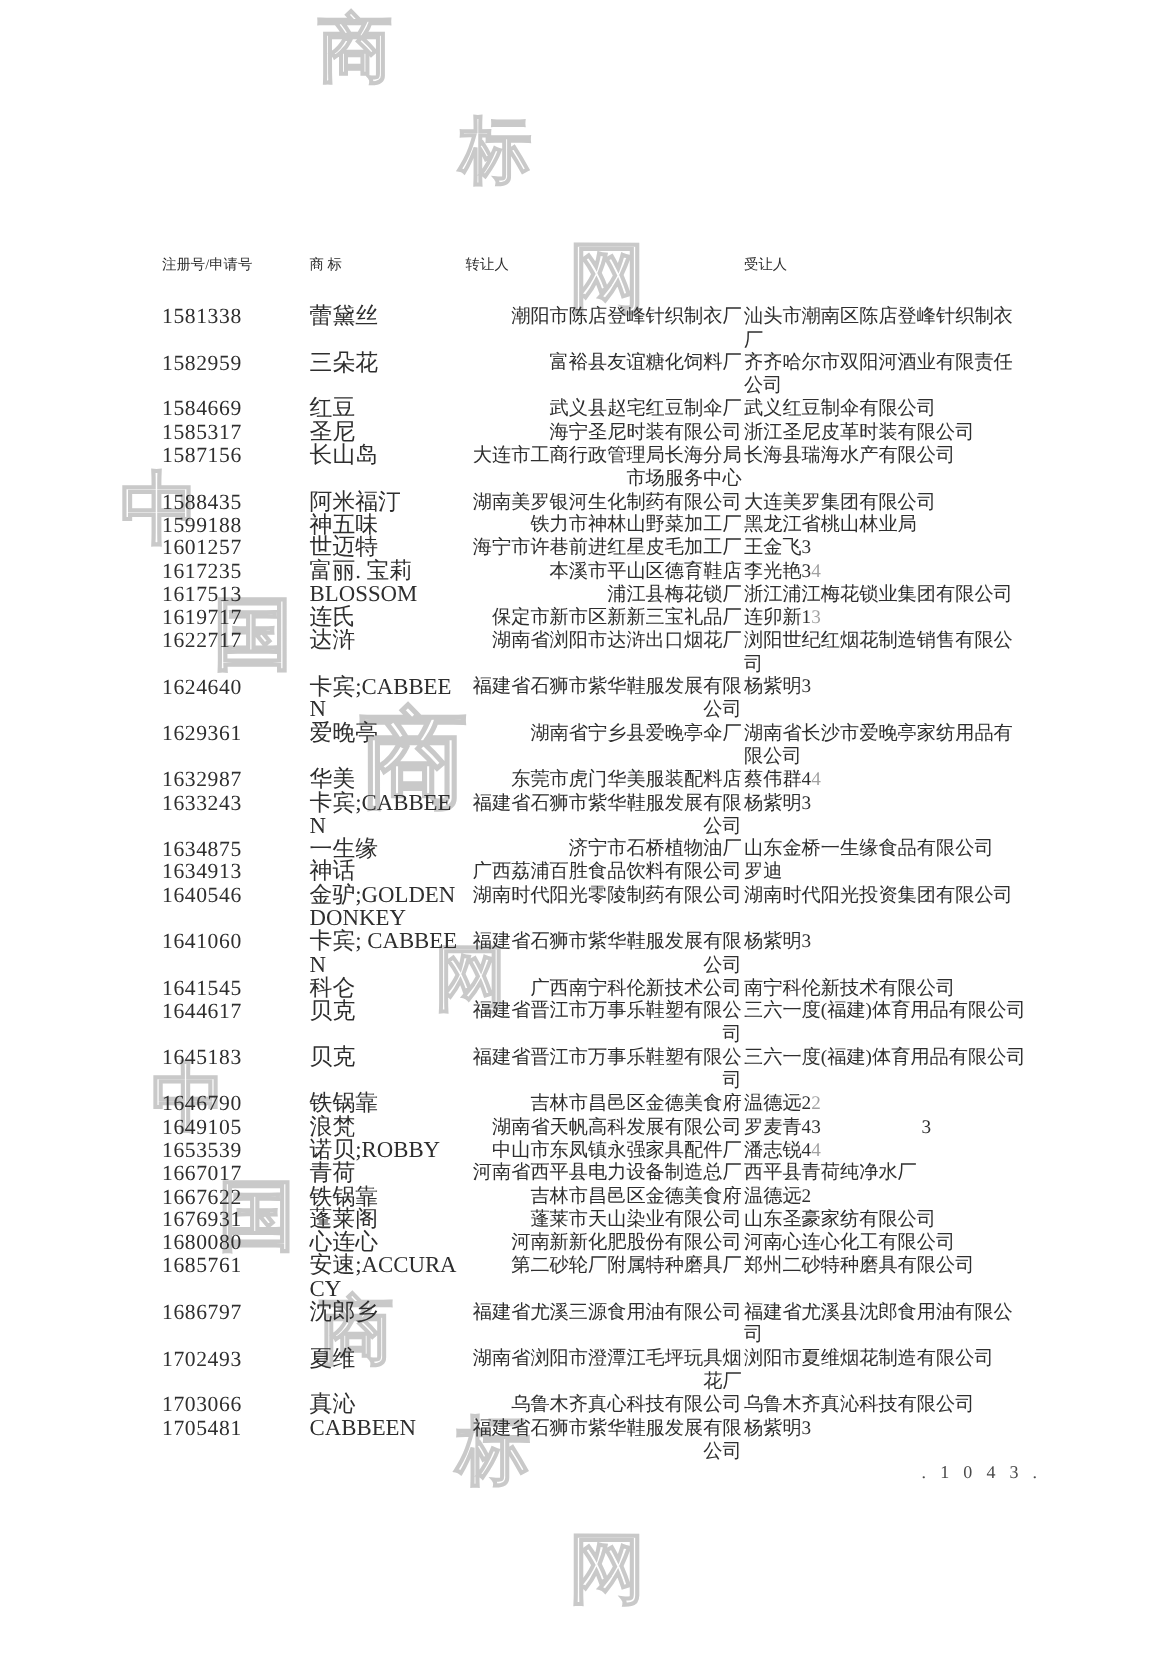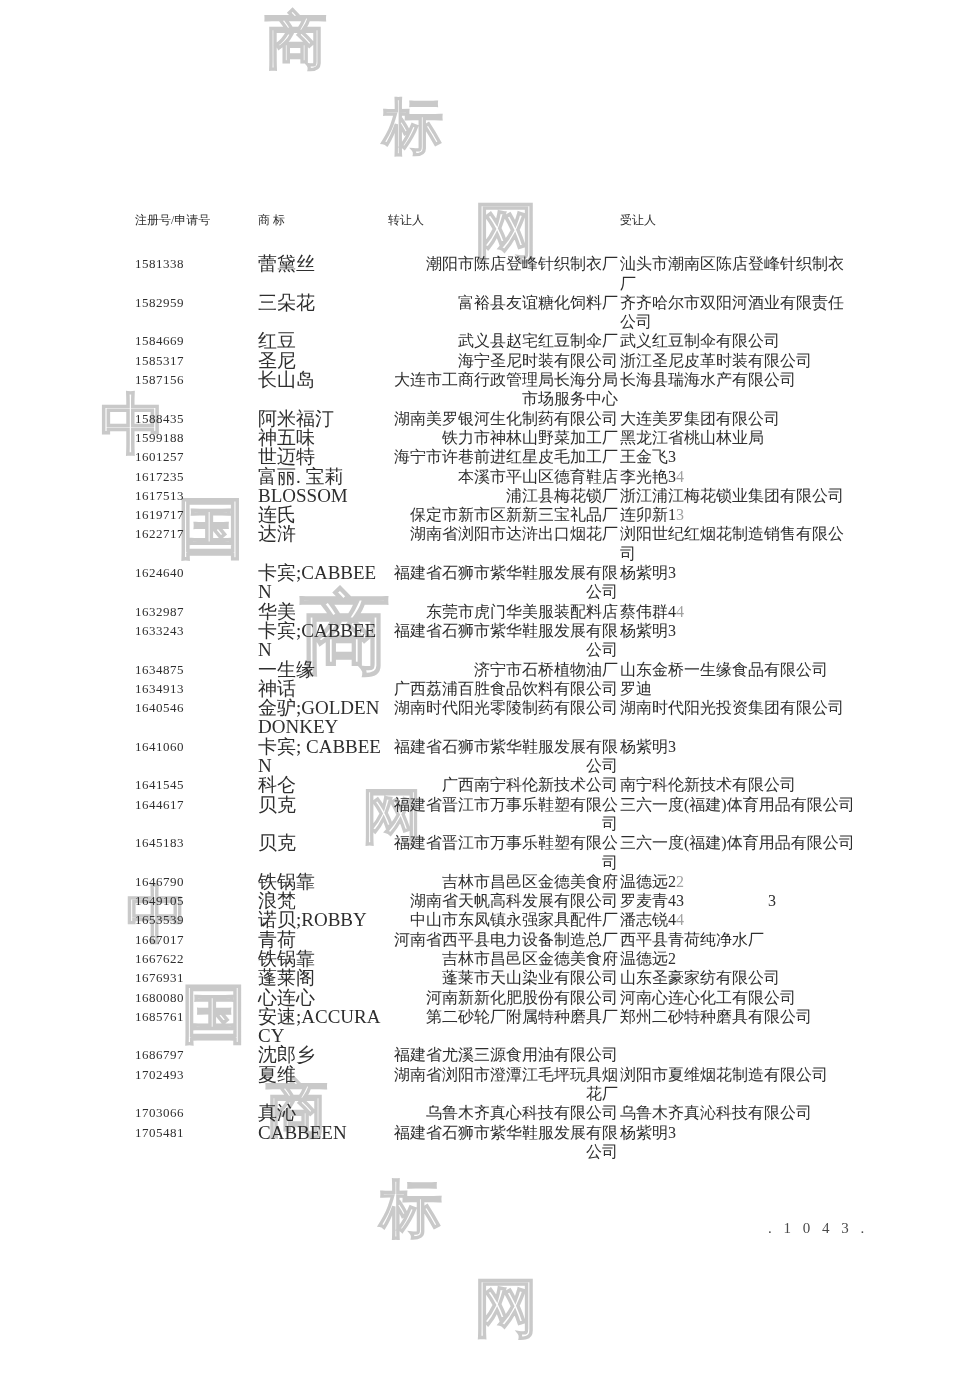--- a/index.html
+++ b/index.html
@@ -13,21 +13,21 @@
     color:#dedede;line-height:1;user-select:none;letter-spacing:0;
   }
   @supports (-webkit-text-stroke: 1px #000){
     .wm{color:transparent;-webkit-text-stroke:1.4px #c9c9c9;}
   }
   .content{position:absolute;left:135px;top:211px;width:740px;}
   .thead,.row{display:grid;grid-template-columns:123px 130px 232px 235px;align-items:start;}
   .thead{margin-bottom:24px;}
   .hcell{font-size:12px;line-height:19.3px;white-space:pre;}
   .cell{font-size:16px;line-height:19.3px;word-break:break-all;}
-  .c1{font-size:13px;letter-spacing:0.5px;}
+  .c1{font-size:18px;letter-spacing:0.5px;}
   .c2{font-size:19px;padding-right:4px;}
   .c3{padding-right:2px;text-align:right;}
   .c4{padding-right:0;}
   .faded{opacity:0.45;}
   .extra{display:inline-block;margin-left:84px;}
   .pageno{
     position:absolute;left:768px;top:1220px;font-size:15px;color:#4a4a4a;
     letter-spacing:4px;white-space:pre;
   }
 </style>
@@ -131,20 +131,26 @@
           <div class="cell c3">湖南省浏阳市达浒出口烟花厂</div>
           <div class="cell c4"><span>浏阳世纪红烟花制造销售有限公司</span></div>
         </div>
         <div class="row">
           <div class="cell c1">1624640</div>
           <div class="cell c2">卡宾;CABBEEN</div>
           <div class="cell c3">福建省石狮市紫华鞋服发展有限公司</div>
           <div class="cell c4"><span>杨紫明3</span></div>
         </div>
         <div class="row">
+          <div class="cell c1">1629361</div>
+          <div class="cell c2">爱晚亭</div>
+          <div class="cell c3">湖南省宁乡县爱晚亭伞厂</div>
+          <div class="cell c4"><span>湖南省长沙市爱晚亭家纺用品有限公司</span></div>
+        </div>
+        <div class="row">
           <div class="cell c1">1632987</div>
           <div class="cell c2">华美</div>
           <div class="cell c3">东莞市虎门华美服装配料店</div>
           <div class="cell c4"><span>蔡伟群4</span><span class="faded">4</span></div>
         </div>
         <div class="row">
           <div class="cell c1">1633243</div>
           <div class="cell c2">卡宾;CABBEEN</div>
           <div class="cell c3">福建省石狮市紫华鞋服发展有限公司</div>
           <div class="cell c4"><span>杨紫明3</span></div>
@@ -236,20 +242,21 @@
         <div class="row">
           <div class="cell c1">1685761</div>
           <div class="cell c2">安速;ACCURACY</div>
           <div class="cell c3">第二砂轮厂附属特种磨具厂</div>
           <div class="cell c4"><span>郑州二砂特种磨具有限公司</span></div>
         </div>
         <div class="row">
           <div class="cell c1">1686797</div>
           <div class="cell c2">沈郎乡</div>
           <div class="cell c3">福建省尤溪三源食用油有限公司</div>
+          <div class="cell c4"><span>福建省尤溪县沈郎食用油有限公司</span></div>
         </div>
         <div class="row">
           <div class="cell c1">1702493</div>
           <div class="cell c2">夏维</div>
           <div class="cell c3">湖南省浏阳市澄潭江毛坪玩具烟花厂</div>
           <div class="cell c4"><span>浏阳市夏维烟花制造有限公司</span></div>
         </div>
         <div class="row">
           <div class="cell c1">1703066</div>
           <div class="cell c2">真沁</div>

